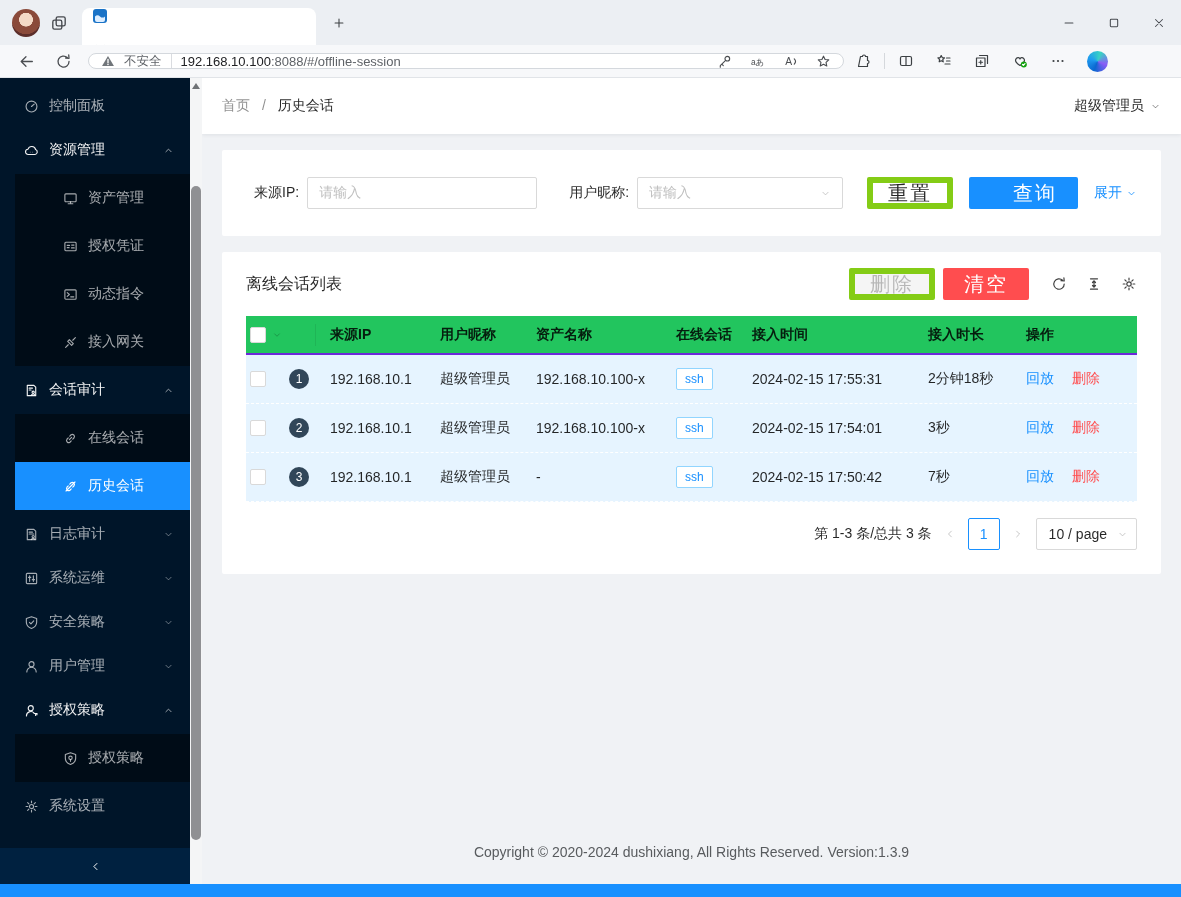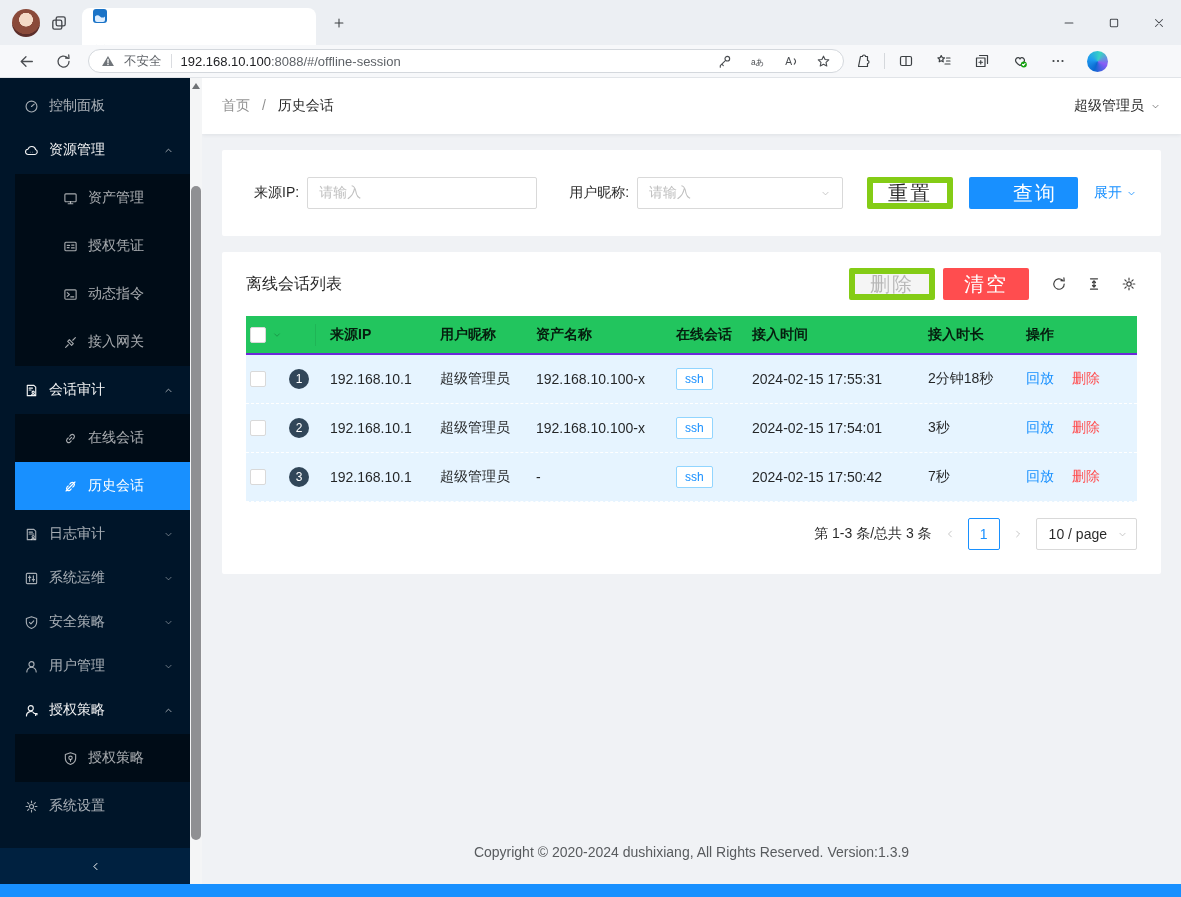--- a/index.html
+++ b/index.html
@@ -15,21 +15,21 @@
   .tab { width:234px; height:37px; background:#fff; border-radius:8px 8px 0 0; display:flex; align-items:flex-start; padding:0 8px 0 10px; gap:8px; cursor:pointer;flex-direction:column; }
   .tab-logo { font-size:16px; flex:none; }
   .tab-title { font-size:12px; color:#3c4043; flex:1; white-space:nowrap; overflow:hidden; }
   .tab-close { color:#5f6368; font-size:13px; flex:none; padding:2px; cursor:pointer; }
   .newtab { align-self:center; color:#3c4043; font-size:14px; margin-left:10px; padding:6px; cursor:pointer; }
   .win-controls { margin-left:auto; align-self:stretch; display:flex; }
   .win-btn { width:45px; display:flex; align-items:center; justify-content:center; color:#474b50; font-size:14px; cursor:pointer; }
 
   .toolbar { height:33px; background:#f7f8fa; border-bottom:1px solid #e1e4e8; display:flex; align-items:center; padding:0 8px; flex:none; }
   .nav-ic { color:#4a4d51; font-size:17px; padding:0 10px; cursor:pointer; }
-  .addr { width:756px; height:24px; margin-left:6px; background:#fff; border:1px solid #d4d8dd; border-radius:14px;
+  .addr { width:756px; height:16px; margin-left:6px; background:#fff; border:1px solid #d4d8dd; border-radius:14px;
           display:flex; align-items:center; padding:0 12px; gap:9px; cursor:text; }
   .addr .warn { color:#70757a; font-size:14px; }
   .addr .sec { font-size:12.5px; color:#5f6368; white-space:nowrap; }
   .addr .adiv { width:1px; height:14px; background:#dadce0; }
   .addr .url { font-size:13px; color:#202124; white-space:nowrap; }
   .addr .url .rest { color:#5f6368; }
   .addr .spacer { flex:1; }
   .addr .tail-ic { color:#4a4d51; font-size:15px; margin-left:9px; cursor:pointer; }
   .ext-ic { width:38px; display:flex; justify-content:center; color:#3c4043; font-size:16px; cursor:pointer; }
   .tb-div { width:1px; height:16px; background:#d5d8dc; margin:0 2px; }

